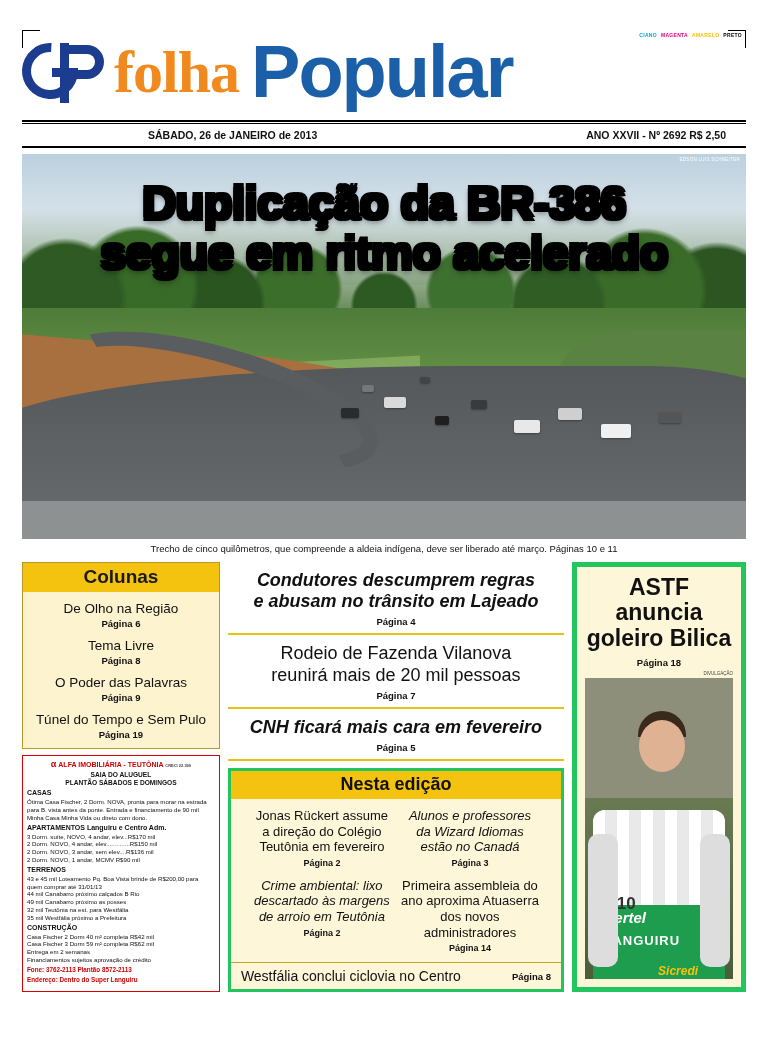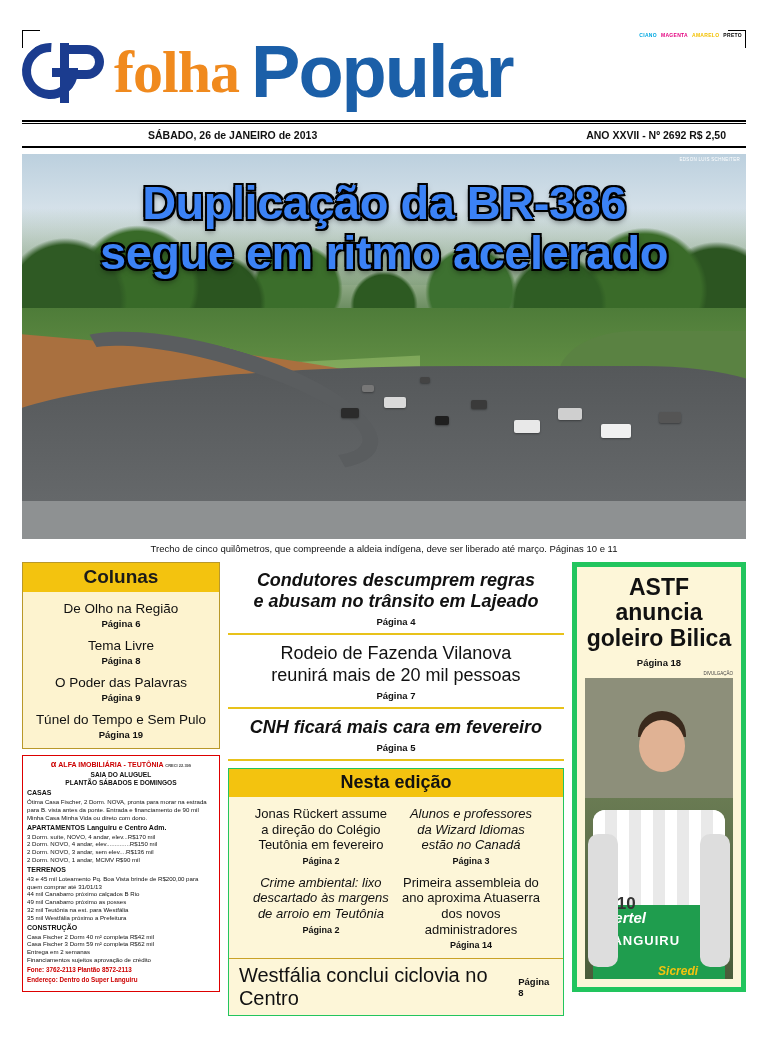--- a/index.html
+++ b/index.html
@@ -91,21 +91,21 @@
     border-bottom-color:transparent; border-left-color:transparent;
     transform:rotate(16deg);
   }
   .road-shoulder { position:absolute; left:0; bottom:0; width:100%; height:10%; background:#8e9192; }
   .grass-right { position:absolute; right:0; top:46%; width:26%; height:30%; background:#5a8242; border-radius:40% 0 0 0; }
   .veh { position:absolute; border-radius:2px; box-shadow:0 1px 2px rgba(0,0,0,.35); }
   .credit-photo { position:absolute; top:3px; right:6px; color:#fff; font-size:4.5px; letter-spacing:.3px; }
 
   .hero-headline {
     position:absolute; top:24px; left:0; width:100%; text-align:center;
-    font-size:47px; line-height:1.07; font-weight:bold; color:#3b82f6;
+    font-size:47px; line-height:1.07; font-weight:bold; color:#000000;
     text-shadow: -2px -2px 0 #000, 2px -2px 0 #000, -2px 2px 0 #000, 2px 2px 0 #000,
                   0 3px 6px rgba(0,0,0,.55);
     letter-spacing:-.5px;
   }
   .hero-caption { font-size:9.5px; text-align:center; margin-top:4px; }
   .hero-caption b { font-weight:normal; }
 
   
   .lower { display:flex; gap:8px; margin-top:8px; height:430px; }
   .col-left { width:199px; display:flex; flex-direction:column; gap:6px; }
@@ -122,28 +122,28 @@
   .ad-head .alpha { font-size:9px; }
   .ad-sub { text-align:center; font-weight:bold; font-size:6.6px; }
   .ad-cat { font-weight:bold; font-size:7px; margin-top:2px; }
   .ad-foot { color:#c00; font-weight:bold; font-size:6.3px; margin-top:2px; }
 
   .mid-item { border-bottom:2px solid #e8c21a; padding:8px 4px 6px; text-align:center; }
   .mid-item h3 { margin:0; font-size:18px; line-height:1.18; font-weight:normal; }
   .mid-item.italic h3 { font-style:italic; font-weight:bold; }
   .mid-item .pg { font-size:9.5px; font-weight:bold; margin-top:4px; }
 
-  .nesta { border:1px solid #22c55e; background:#fdf6d8; margin-top:7px; flex:1; display:flex; flex-direction:column; }
+  .nesta { border:3px solid #22c55e; background:#fdf6d8; margin-top:7px; flex:1; display:flex; flex-direction:column; }
   .nesta-title { background:#f3c30f; text-align:center; font-size:18px; font-weight:bold; padding:3px 0 4px; }
   .nesta-grid { display:grid; grid-template-columns:1fr 1fr; gap:2px 6px; padding:6px 20px 4px; flex:1; }
   .nesta-cell { text-align:center; font-size:13px; line-height:1.2; padding:3px 2px; }
   .nesta-cell.it { font-style:italic; }
   .nesta-cell .pg { font-size:9px; font-weight:bold; margin-top:3px; font-style:normal; }
   .nesta-foot { border-top:1px solid #c9a227; display:flex; align-items:center; justify-content:space-between; padding:5px 10px; }
-  .nesta-foot .t { font-size:20px; }
+  .nesta-foot .t { font-size:14px; }
   .nesta-foot .pg { font-size:9.5px; font-weight:bold; }
 
   .astf { border:5px solid #22c55e; background:#fdf6d8; height:100%; display:flex; flex-direction:column; }
   .astf h2 { margin:0; padding:8px 6px 0; text-align:center; font-size:23px; line-height:1.1; font-weight:bold; }
   .astf .pg { text-align:center; font-size:9.5px; font-weight:bold; margin-top:6px; }
   .astf .divulg { text-align:right; font-size:4.5px; padding:3px 8px 0; color:#444; }
   .astf-photo { margin:2px 8px 8px; flex:1; position:relative; overflow:hidden; background:#6d7f52; }
   .ph-bg { position:absolute; inset:0; background:linear-gradient(#7e8f63,#4a5c3a); }
   .ph-wall { position:absolute; left:0; top:0; width:100%; height:40%; background:#8d8f7a; }
   .ph-head { position:absolute; left:52%; top:14%; width:46px; height:52px; border-radius:50%; background:#e0b294; transform:translateX(-50%); }

